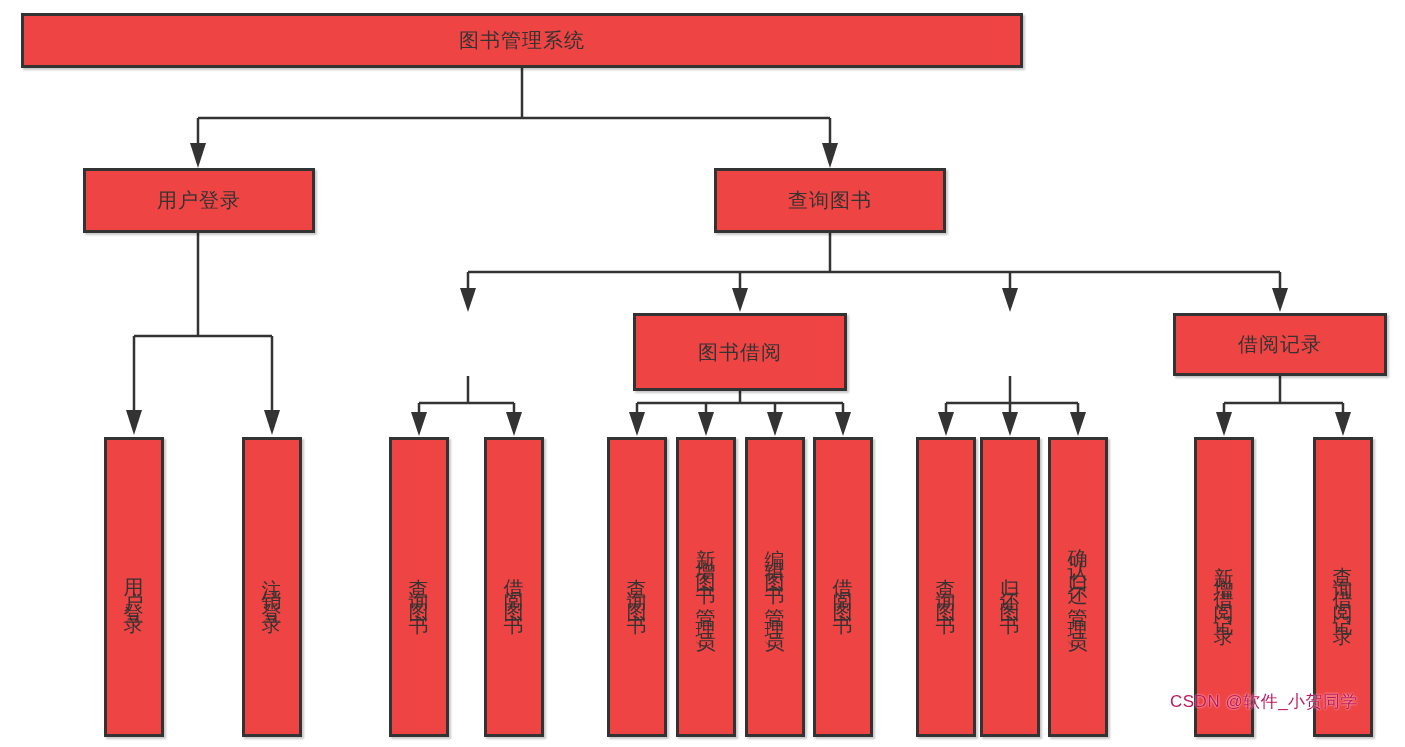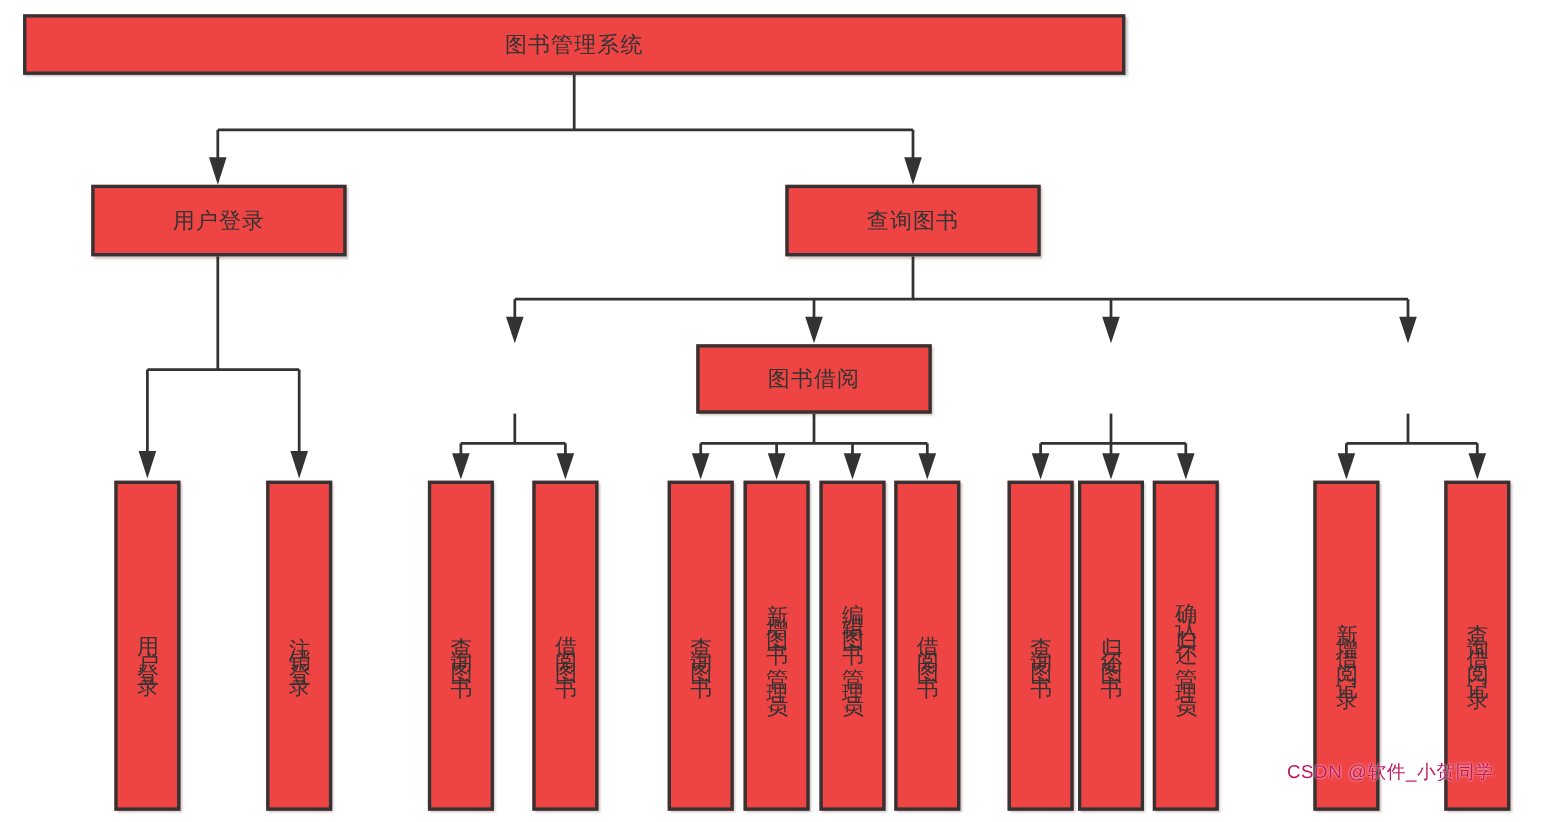--- a/index.html
+++ b/index.html
@@ -52,21 +52,21 @@
     line-height: 1;
     color: #333333;
     white-space: nowrap;
   }
 
   
   .n-root            { left: 21px;   top: 13px;  width: 1002px; height: 55px; }
   .n-user-login      { left: 83px;   top: 168px; width: 232px;  height: 65px; }
   .n-book-mgmt       { left: 714px;  top: 168px; width: 232px;  height: 65px; }
   .n-new-books       { left: 361px;  top: 313px; width: 214px;  height: 63px; }
-  .n-book-borrow     { left: 633px;  top: 313px; width: 214px;  height: 63px; }
+  .n-book-borrow     { left: 633px;  top: 313px; width: 214px;  height: 78px; }
   .n-current-borrow  { left: 903px;  top: 313px; width: 214px;  height: 63px; }
   .n-borrow-records  { left: 1173px; top: 313px; width: 214px;  height: 63px; }
 
   .n-leaf-ul-1 { left: 104px;  }
   .n-leaf-ul-2 { left: 242px;  }
   .n-leaf-nb-1 { left: 389px;  }
   .n-leaf-nb-2 { left: 484px;  }
   .n-leaf-bb-1 { left: 607px;  }
   .n-leaf-bb-2 { left: 676px;  }
   .n-leaf-bb-3 { left: 745px;  }
@@ -163,20 +163,23 @@
   <div class="node hbox n-user-login">
     <span>用户登录</span>
   </div>
   <div class="node hbox n-book-mgmt">
     <span>查询图书</span>
   </div>
 
   <div class="node hbox n-book-borrow">
     <span>图书借阅</span>
   </div>
+  <div class="node hbox n-borrow-records">
+    <span>借阅记录</span>
+  </div>
 
   <div class="node vbox n-leaf-ul-1">
     <span class="vtext">用户登录</span>
   </div>
   <div class="node vbox n-leaf-ul-2">
     <span class="vtext">注销登录</span>
   </div>
 
   <div class="node vbox n-leaf-nb-1">
     <span class="vtext">查询图书</span>

